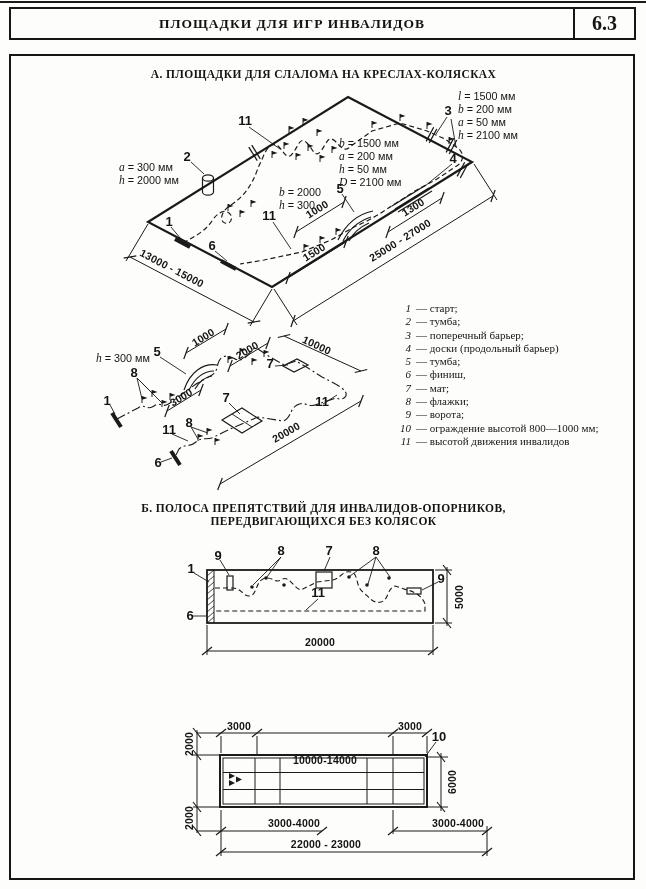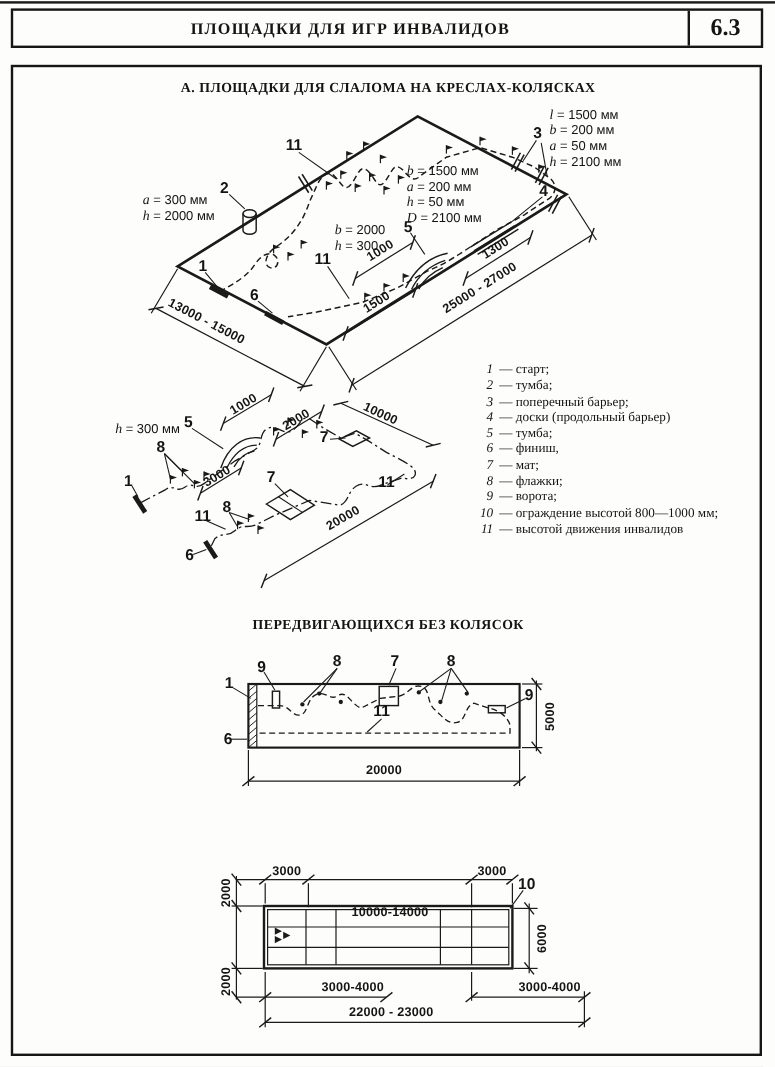--- a/index.html
+++ b/index.html
@@ -322,20 +322,21 @@
         <use href="#tk" transform="translate(393,831)"></use>
         <use href="#tk" transform="translate(487,831)"></use>
         <line x1="221" y1="852" x2="487" y2="852"></line>
         <use href="#tk" transform="translate(221,852)"></use>
         <use href="#tk" transform="translate(487,852)"></use>
       </g>
     </g>
   </svg>
 
   <div class="stitle" style="top:68px">А. ПЛОЩАДКИ ДЛЯ СЛАЛОМА НА КРЕСЛАХ-КОЛЯСКАХ</div>
+  <div class="stitle" style="top:502px">Б. ПОЛОСА ПРЕПЯТСТВИЙ ДЛЯ ИНВАЛИДОВ-ОПОРНИКОВ,</div>
   <div class="stitle" style="top:515px">ПЕРЕДВИГАЮЩИХСЯ БЕЗ КОЛЯСОК</div>
 
   <div class="legend">
     <div class="lr">
         <span class="ln">1</span>
         <span class="lt">— старт;</span>
       </div>
     <div class="lr">
         <span class="ln">2</span>
         <span class="lt">— тумба;</span>

